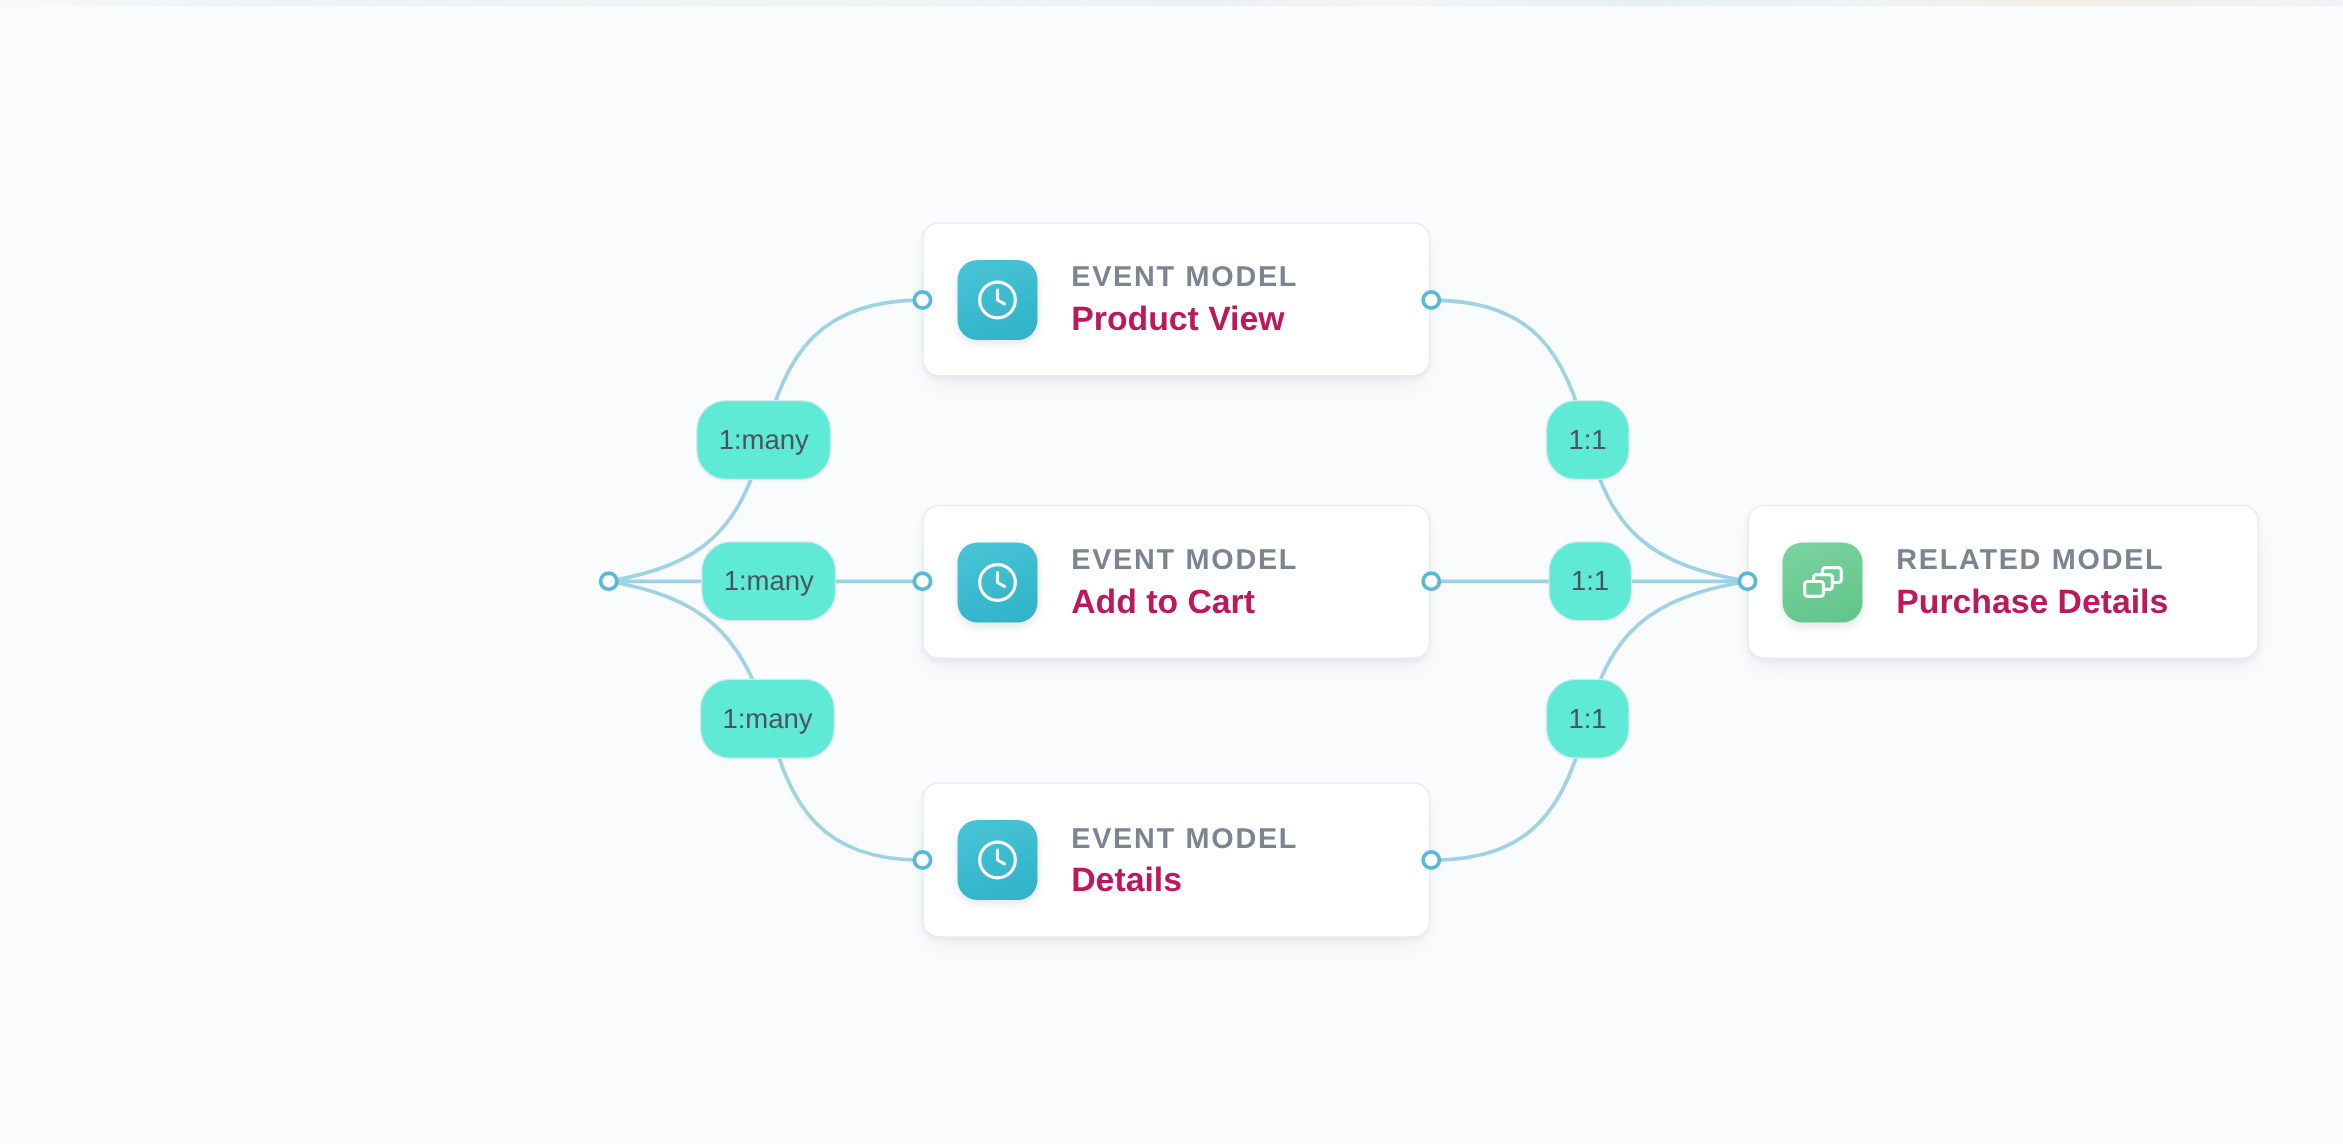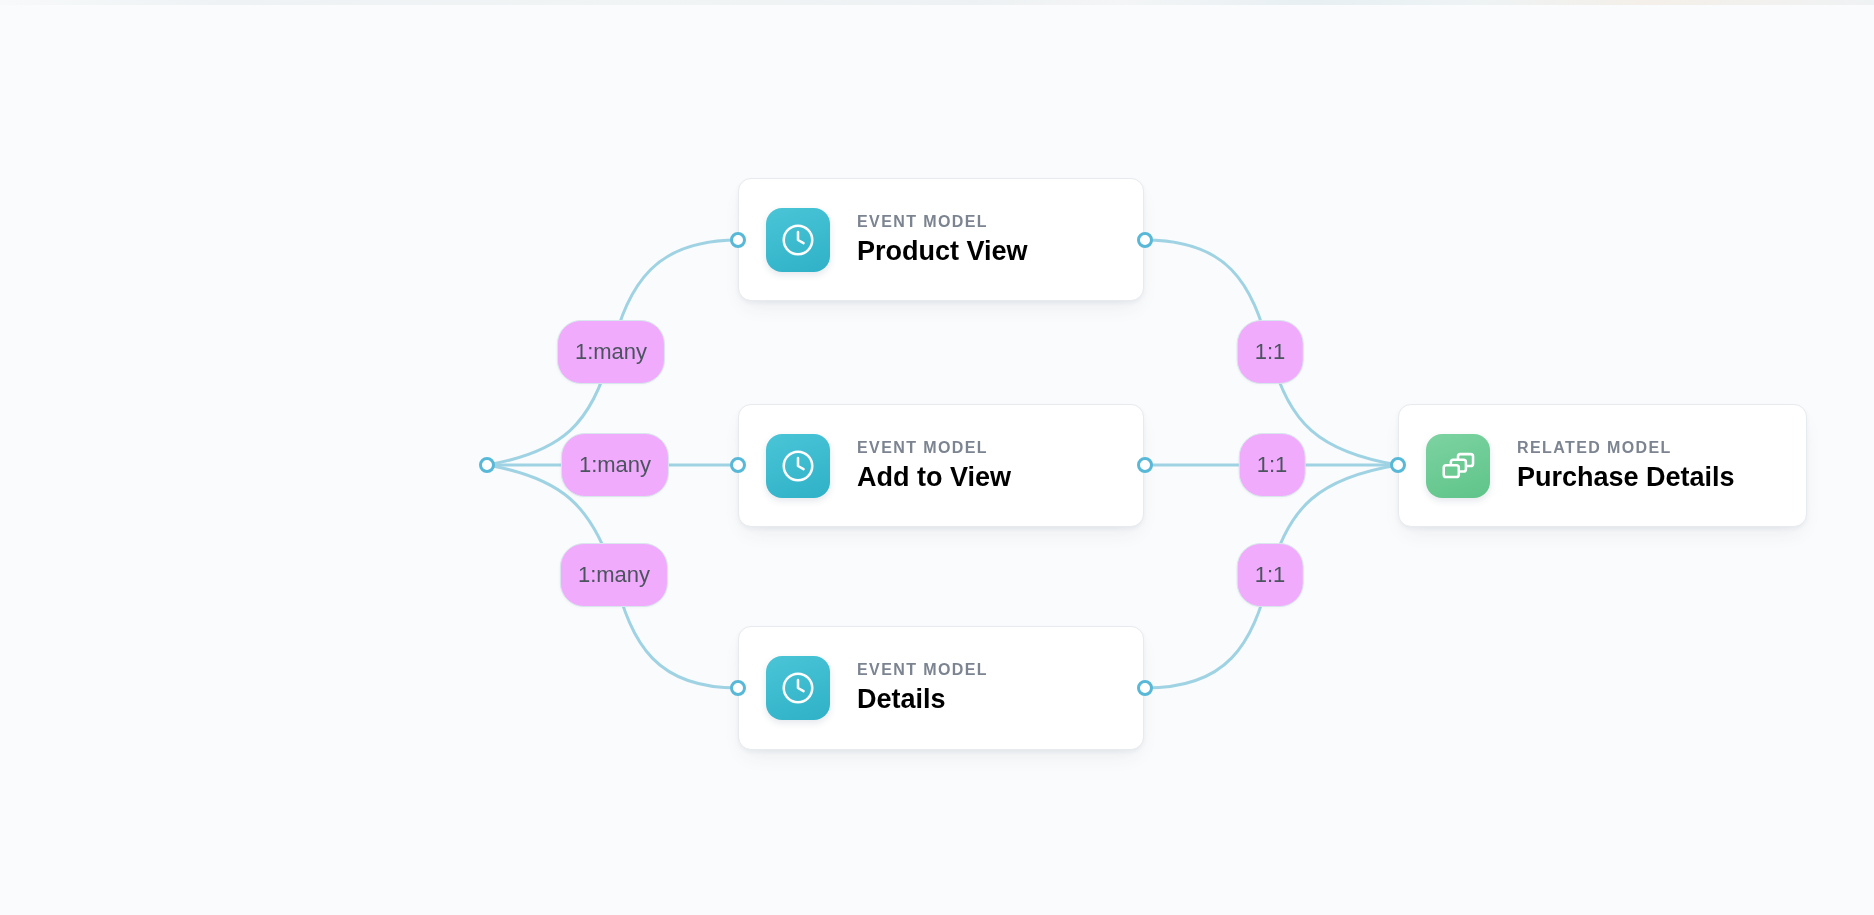--- a/index.html
+++ b/index.html
@@ -37,36 +37,36 @@
     display: flex; align-items: center; justify-content: center;
     box-shadow: 0 3px 7px rgba(30,60,90,0.12);
   }
   .tile svg { width: 38px; height: 38px; }
   .tile-purple { background: linear-gradient(160deg, #b08ef7 0%, #9a77ee 100%); }
   .tile-teal   { background: linear-gradient(160deg, #4ac5d7 0%, #2fb1c7 100%); }
   .tile-green  { background: linear-gradient(160deg, #7cd3a1 0%, #5fc489 100%); }
 
   .texts { display: flex; flex-direction: column; justify-content: center; }
   .type-label {
-    font-size: 16px;
+    font-size: 23px;
     font-weight: 600;
     letter-spacing: 1.4px;
     color: #7b8490;
     margin-bottom: 5px;
   }
   .node-name {
     font-size: 27px;
     font-weight: 700;
-    color: #000000;
+    color: #be185d;
   }
 
   .pill {
     position: absolute;
     transform: translate(-50%, -50%);
-    background: #f0abfc;
+    background: #5eead4;
     border: 1.5px solid #d8e7ed;
     border-radius: 24px;
     padding: 18px 17px;
     font-size: 22px;
     color: #4b545e;
     white-space: nowrap;
     box-shadow: 0 1px 2px rgba(30,60,90,0.03);
   }
 
   .dot {
@@ -111,21 +111,21 @@
 
   <div class="card" style="left:738px; top:404px; width:406px; height:123px;">
     <div class="tile tile-teal">
       <svg viewBox="0 0 24 24" fill="none" stroke="#ffffff" stroke-width="1.6" stroke-linecap="round" stroke-linejoin="round">
         <circle cx="12" cy="12" r="9"></circle>
         <polyline points="12 7 12 12 15.5 14"></polyline>
       </svg>
     </div>
     <div class="texts">
       <div class="type-label">EVENT MODEL</div>
-      <div class="node-name">Add to View</div>
+      <div class="node-name">Add to Cart</div>
     </div>
   </div>
 
   <div class="card" style="left:738px; top:626px; width:406px; height:124px;">
     <div class="tile tile-teal">
       <svg viewBox="0 0 24 24" fill="none" stroke="#ffffff" stroke-width="1.6" stroke-linecap="round" stroke-linejoin="round">
         <circle cx="12" cy="12" r="9"></circle>
         <polyline points="12 7 12 12 15.5 14"></polyline>
       </svg>
     </div>

